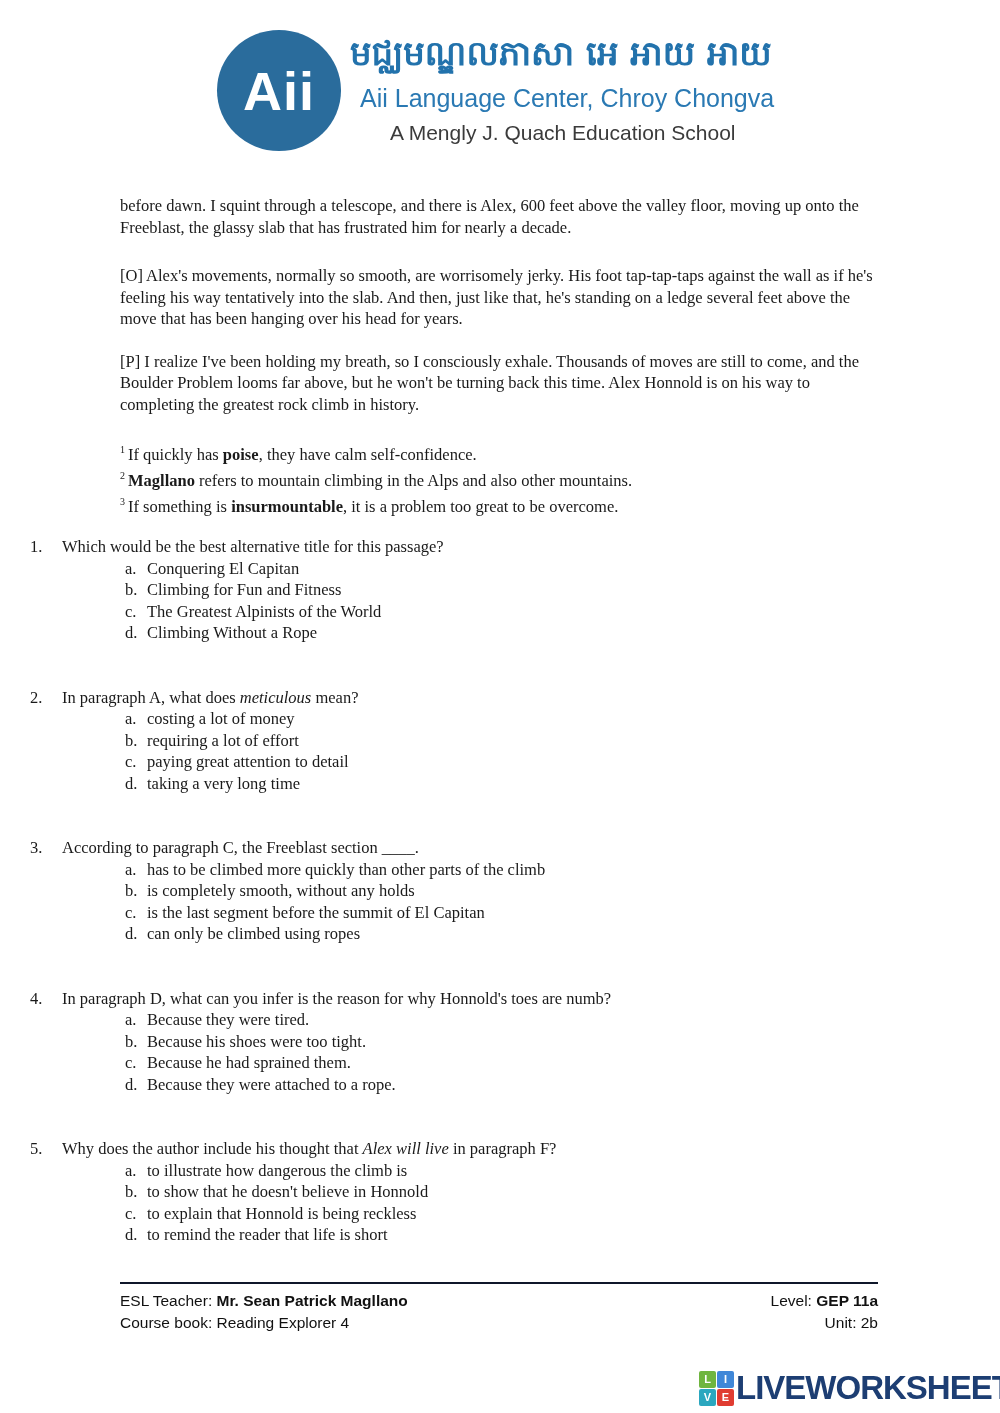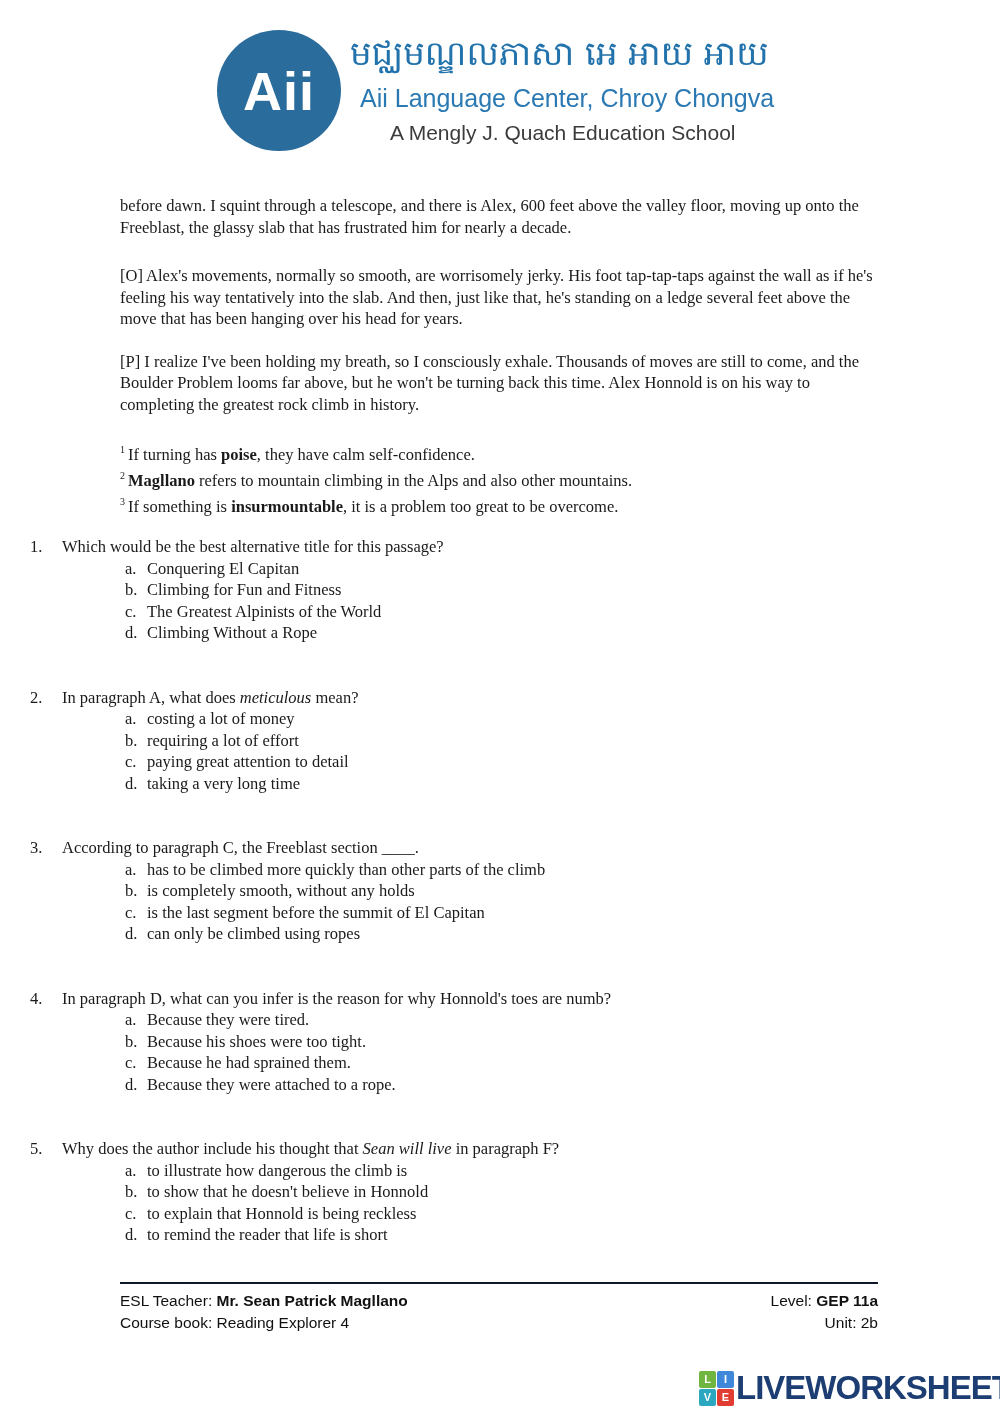--- a/index.html
+++ b/index.html
@@ -6,21 +6,21 @@
   html,body { background:#ffffff; }
   body { width:1000px; height:1413px; font-family:"Liberation Serif", serif; color:#1a1a1a; }
   .page { position:relative; width:1000px; height:1413px; background:#ffffff; overflow:hidden; }
 
   
   .header { position:relative; height:165px; }
   .logo-circle { position:absolute; left:217px; top:30px; width:124px; height:121px;
     background:#2a6c9c; border-radius:50%; display:flex; align-items:center; justify-content:center;
     font-family:"Liberation Sans", sans-serif; font-weight:bold; color:#ffffff; font-size:54px; letter-spacing:1px; }
   .khmer-title { position:absolute; left:350px; top:30px; font-family:"DejaVu Sans", sans-serif;
-    font-size:34px; line-height:1.4; color:#2272ac; font-weight:normal; }
+    font-size:34px; line-height:1.4; color:#2272ac; font-weight:bold; }
   .center-name { position:absolute; left:360px; top:84px; font-family:"Liberation Sans", sans-serif;
     font-size:25px; color:#2a79b3; }
   .school-name { position:absolute; left:390px; top:121px; font-family:"Liberation Sans", sans-serif;
     font-size:21px; color:#3b3b3b; }
 
   
   .content { margin-left:120px; width:762px; font-size:16.5px; line-height:21.5px; }
   .para-1 { margin-top:30px; }
   .para-2 { margin-top:27px; }
   .para-3 { margin-top:21px; }
@@ -68,21 +68,21 @@
     <div class="school-name">A Mengly J. Quach Education School</div>
   </div>
 
   <div class="content">
     <p class="para-1">before dawn. I squint through a telescope, and there is Alex, 600 feet above the valley floor, moving up onto the Freeblast, the glassy slab that has frustrated him for nearly a decade.</p>
     <p class="para-2">[O] Alex's movements, normally so smooth, are worrisomely jerky. His foot tap-tap-taps against the wall as if he's feeling his way tentatively into the slab. And then, just like that, he's standing on a ledge several feet above the move that has been hanging over his head for years.</p>
     <p class="para-3">[P] I realize I've been holding my breath, so I consciously exhale. Thousands of moves are still to come, and the Boulder Problem looms far above, but he won't be turning back this time. Alex Honnold is on his way to completing the greatest rock climb in history.</p>
 
     <div class="footnotes">
       <div class="footnote">
-        <sup>1</sup><span>If turning has </span><b>poise</b><span>, they have calm self-confidence.</span>
+        <sup>1</sup><span>If quickly has </span><b>poise</b><span>, they have calm self-confidence.</span>
       </div>
       <div class="footnote">
         <sup>2</sup><span></span><b>Magllano</b><span> refers to mountain climbing in the Alps and also other mountains.</span>
       </div>
       <div class="footnote">
         <sup>3</sup><span>If something is </span><b>insurmountable</b><span>, it is a problem too great to be overcome.</span>
       </div>
     </div>
   </div>
 
@@ -176,21 +176,21 @@
         </div>
       <div class="opt">
           <span class="opt-letter">d.</span>
           <span>Because they were attached to a rope.</span>
         </div>
     </div>
 
     <div class="question">
       <div class="q-head">
         <span class="q-num">5.</span>
-        <span class="q-text"><span>Why does the author include his thought that </span><i>Sean will live</i><span> in paragraph F?</span></span>
+        <span class="q-text"><span>Why does the author include his thought that </span><i>Alex will live</i><span> in paragraph F?</span></span>
       </div>
       <div class="opt">
           <span class="opt-letter">a.</span>
           <span>to illustrate how dangerous the climb is</span>
         </div>
       <div class="opt">
           <span class="opt-letter">b.</span>
           <span>to show that he doesn't believe in Honnold</span>
         </div>
       <div class="opt">

